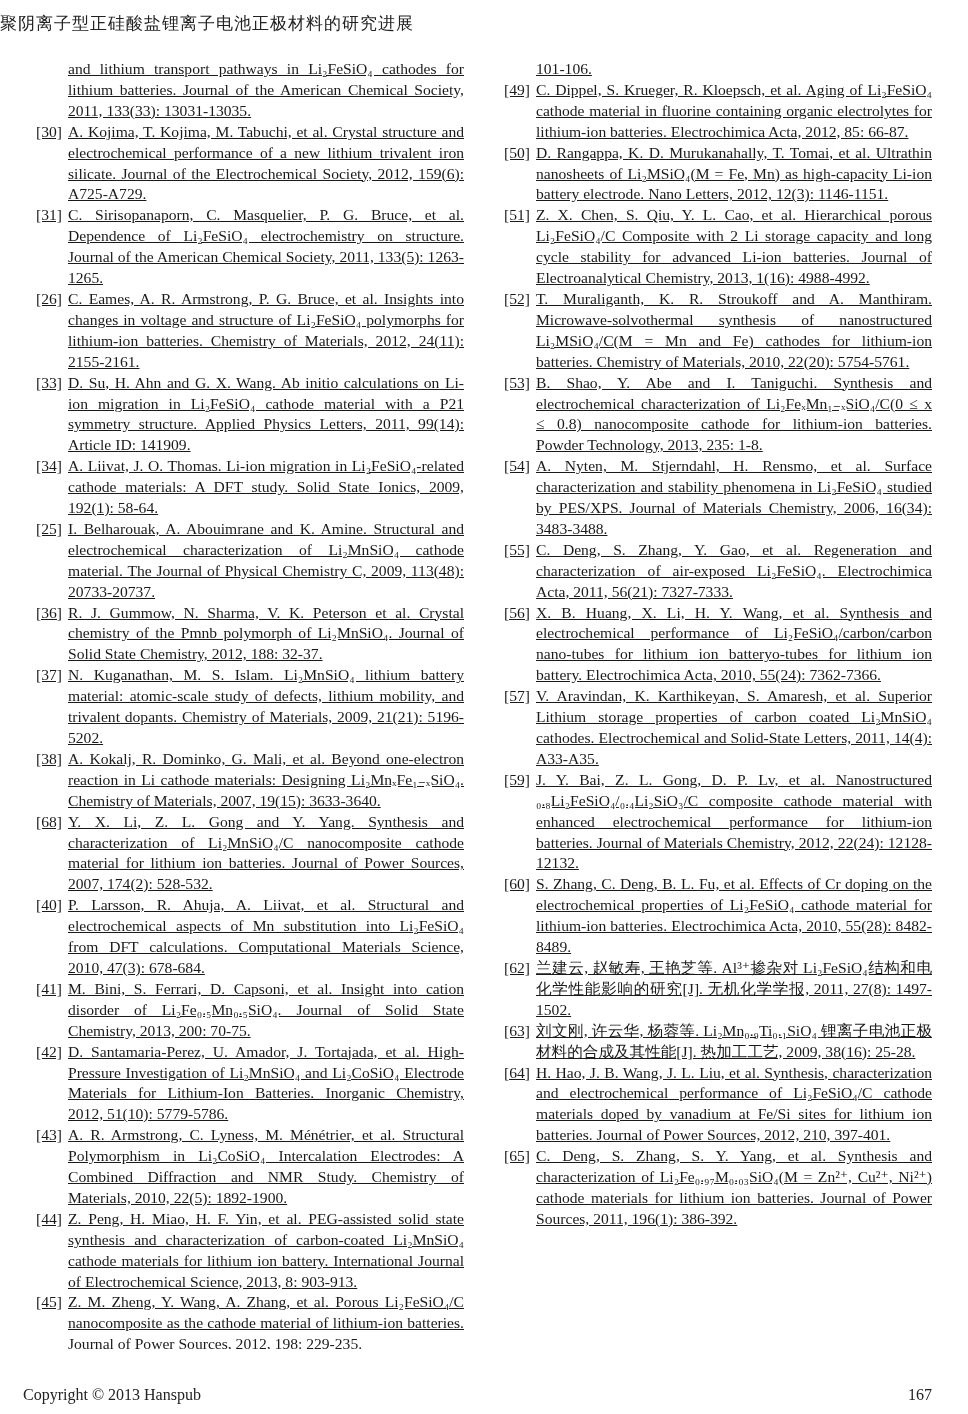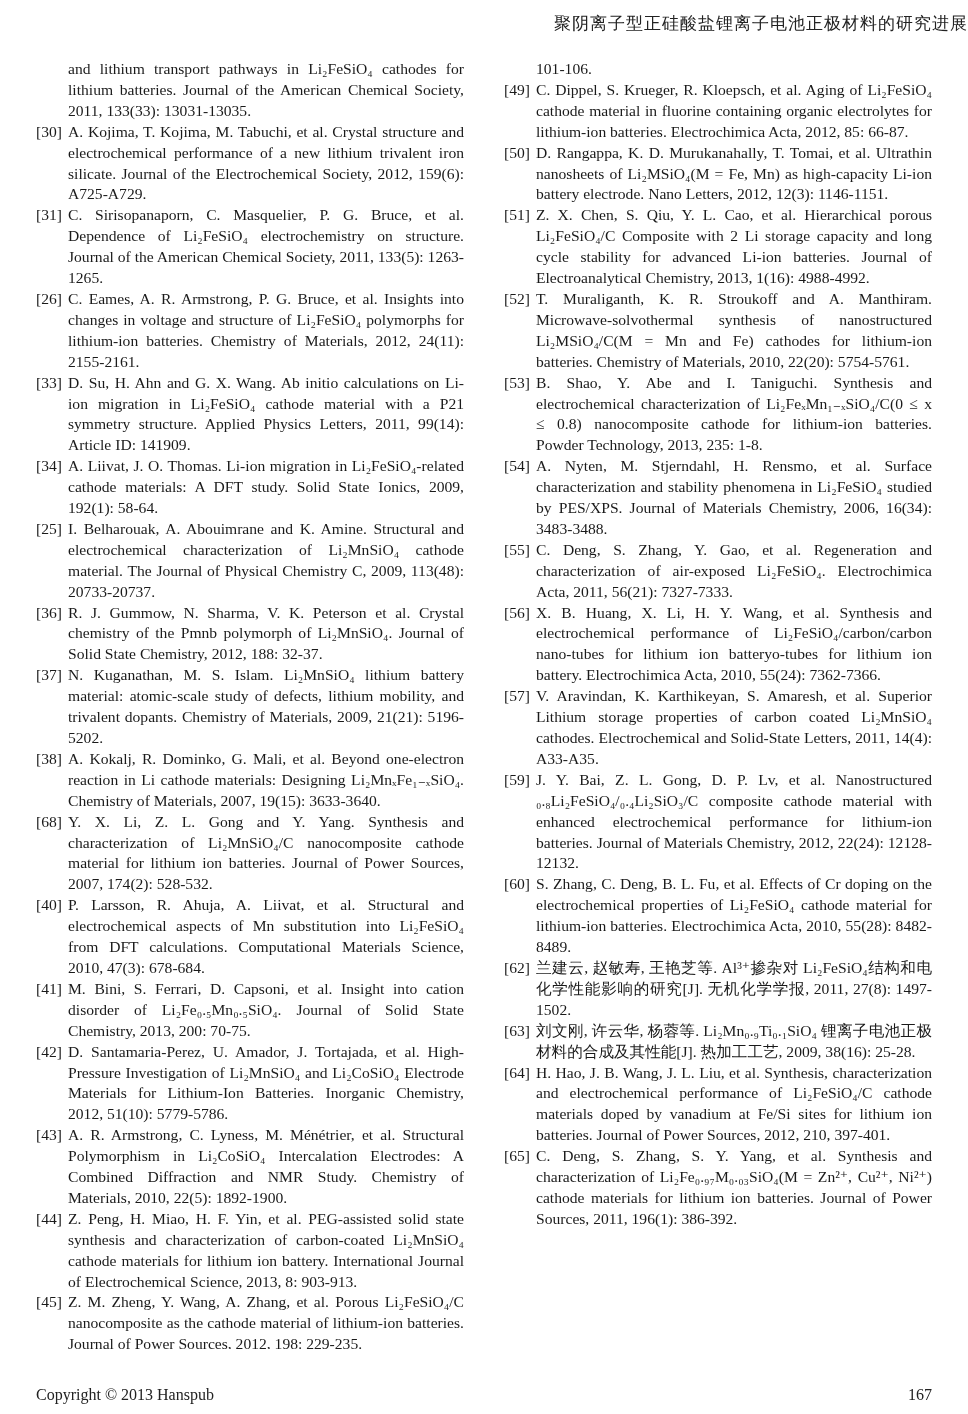--- a/index.html
+++ b/index.html
@@ -12,52 +12,53 @@
     font-family: "Liberation Serif", "DejaVu Serif", "DejaVu Sans", serif;
     color: #1a1a1a;
   }
   .page {
     position: relative;
     width: 968px;
     height: 1414px;
     background: #ffffff;
   }
   .page-title {
-    text-align: right;
+    text-align: left;
     padding-top: 12px;
     font-size: 17px;
     letter-spacing: 1px;
     color: #222;
   }
   .columns {
     display: flex;
     justify-content: space-between;
     padding: 24px 36px 0 30px;
   }
   .column {
     width: 434px;
     height: 1290px;
     overflow: hidden;
   }
   .ref {
     display: flex;
     font-size: 15.6px;
     line-height: 20.9px;
     text-align: justify;
+    text-decoration: underline;
   }
   .ref-num {
     flex: 0 0 38px;
     text-align: center;
   }
   .ref-text {
     flex: 1;
   }
   .footer {
     position: absolute;
-    left: 36px;
+    left: 23px;
     right: 36px;
     bottom: 10px;
     display: flex;
     justify-content: space-between;
     font-size: 16px;
     color: #222;
   }
 </style>
 </head>
 <body>

